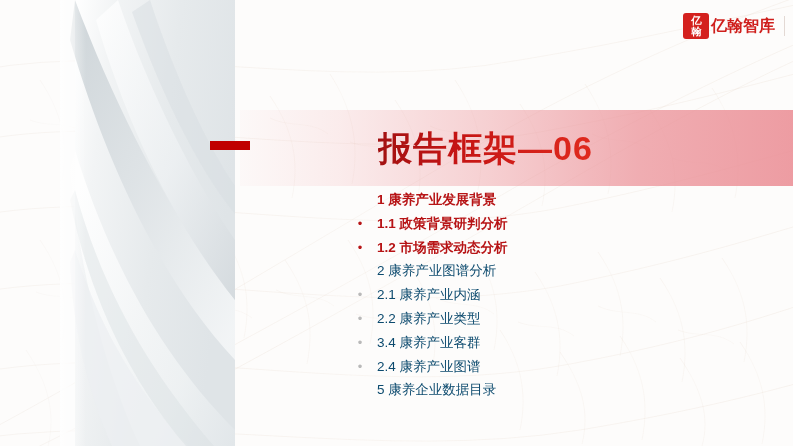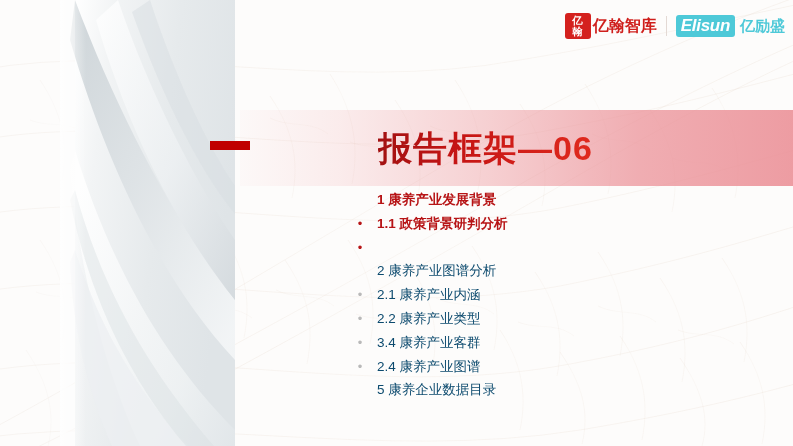--- a/index.html
+++ b/index.html
@@ -273,39 +273,36 @@
 
   <div class="logo-bar">
     <div class="logo-yihan">
       <div class="yh-badge">
         <span>亿</span>
         <span>翰</span>
       </div>
       <div class="yh-word">亿翰智库</div>
     </div>
     <div class="logo-divider"></div>
-    <div class="logo-elisun">
-      <div class="el-box">Elisun</div>
-      <div class="el-word">亿励盛</div>
-    </div>
   </div>
 
   <div class="slide-title">报告框架—06</div>
 
   <div class="agenda" id="agenda-root">
       <div class="agenda-item lv-top is-active">
         <span class="bullet empty"></span>
         <span class="agenda-label">1 康养产业发展背景</span>
       </div>
       <div class="agenda-item lv-sub is-active">
         <span class="bullet">•</span>
         <span class="agenda-label">1.1 政策背景研判分析</span>
       </div>
       <div class="agenda-item lv-sub is-active">
         <span class="bullet">•</span>
+        <span class="agenda-label">1.2 市场需求动态分析</span>
       </div>
       <div class="agenda-item lv-top is-muted">
         <span class="bullet empty"></span>
         <span class="agenda-label">2 康养产业图谱分析</span>
       </div>
       <div class="agenda-item lv-sub is-muted">
         <span class="bullet">•</span>
         <span class="agenda-label">2.1 康养产业内涵</span>
       </div>
       <div class="agenda-item lv-sub is-muted">

